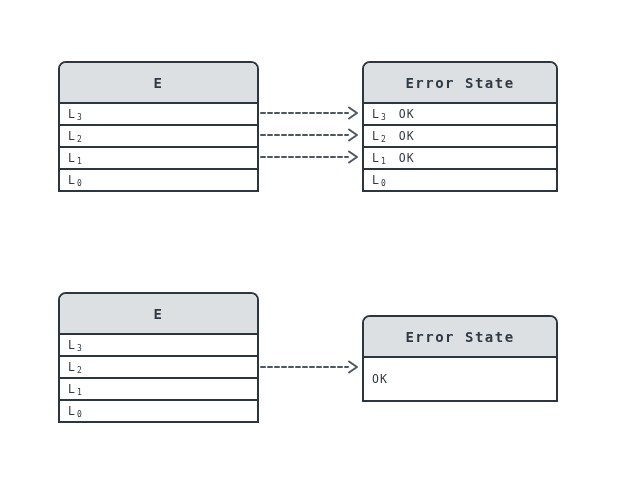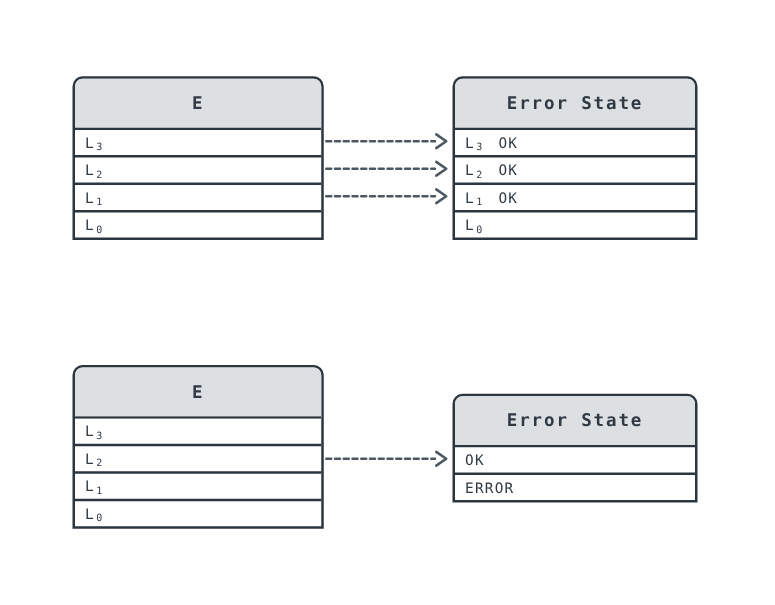--- a/index.html
+++ b/index.html
@@ -113,21 +113,20 @@
       <div class="table-row"><span>L</span><span class="sub">2</span></div>
       <div class="table-row"><span>L</span><span class="sub">1</span></div>
       <div class="table-row"><span>L</span><span class="sub">0</span></div>
     </div>
   </div>
 
   <div class="table" id="table-error-bottom">
     <div class="table-header">Error State</div>
     <div class="rows">
       <div class="table-row"><span>OK</span></div>
-      <div class="table-row"><span>ERROR</span></div>
     </div>
   </div>
 
   <svg class="arrow-layer" width="620" height="484" viewBox="0 0 620 484">
     <g stroke="#4d5761" stroke-width="2" fill="none" stroke-linecap="round" stroke-linejoin="round">
       <g>
         <line x1="261" y1="113" x2="348" y2="113" stroke-dasharray="4 3"></line>
         <polyline points="349,107.5 357,113 349,118.5"></polyline>
       </g>
       <g>

